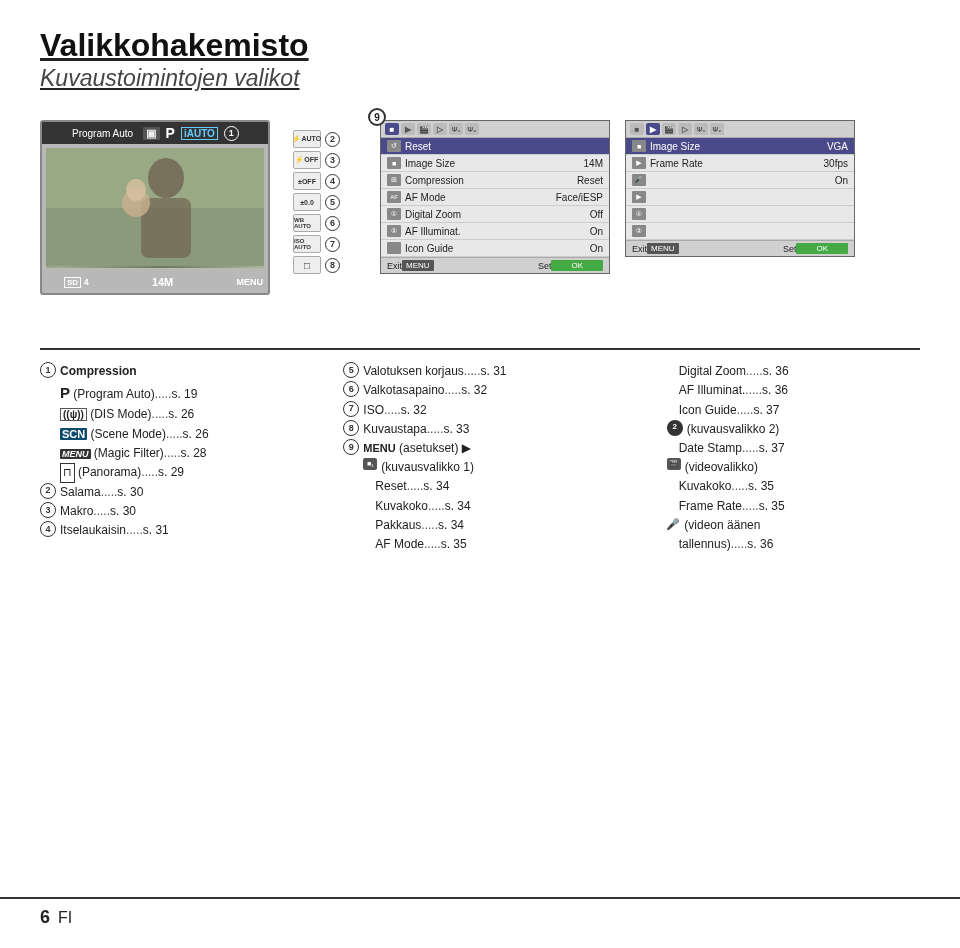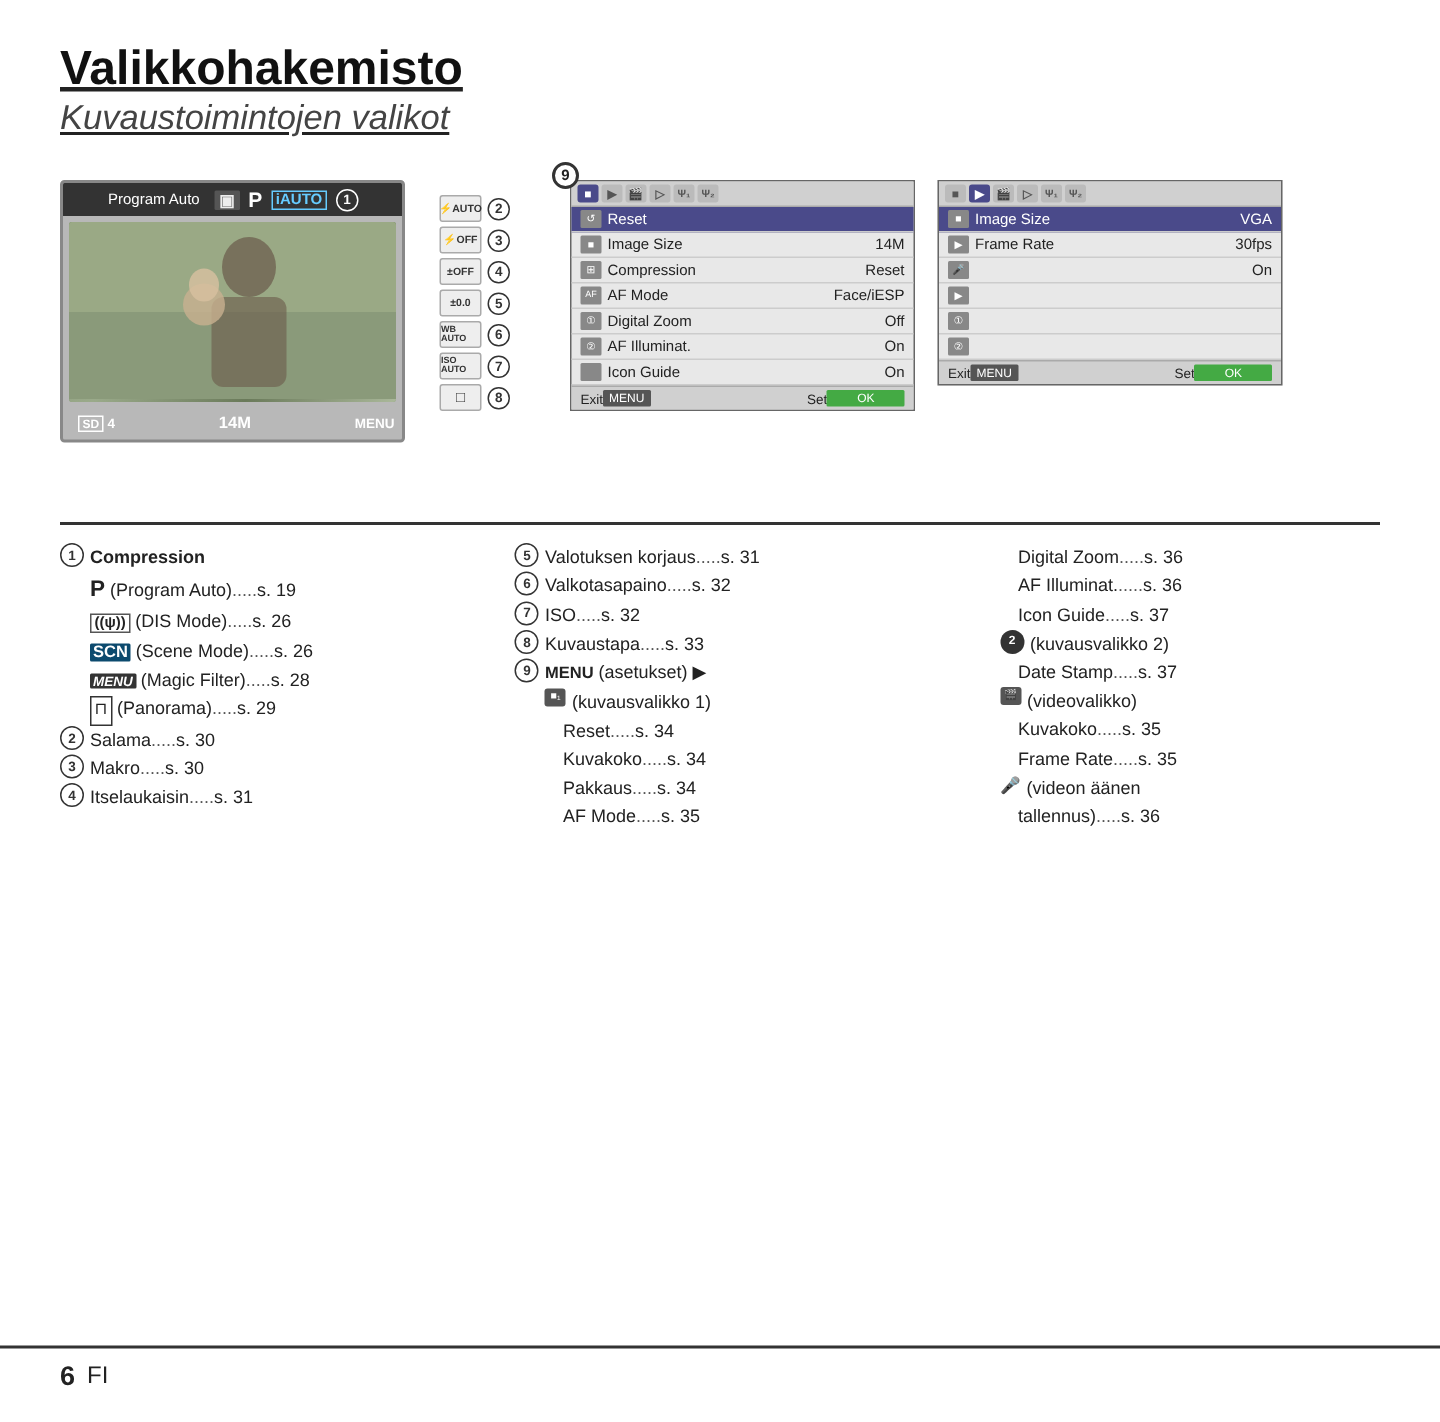--- a/index.html
+++ b/index.html
@@ -122,21 +122,21 @@
     }
     .camera-image-placeholder {
       width: 100%;
       height: 100%;
       background: linear-gradient(135deg, #7a8a6a 0%, #9aaa8a 40%, #6a7a5a 70%, #aab89a 100%);
       position: relative;
     }
     .camera-bottom-bar {
       position: absolute;
       bottom: 5px;
-      left: 10px;
+      left: 22px;
       right: 5px;
       display: flex;
       justify-content: space-between;
       align-items: center;
       font-size: 9px;
       color: #fff;
       font-weight: bold;
     }
     .sd-icon {
       font-size: 8px;

